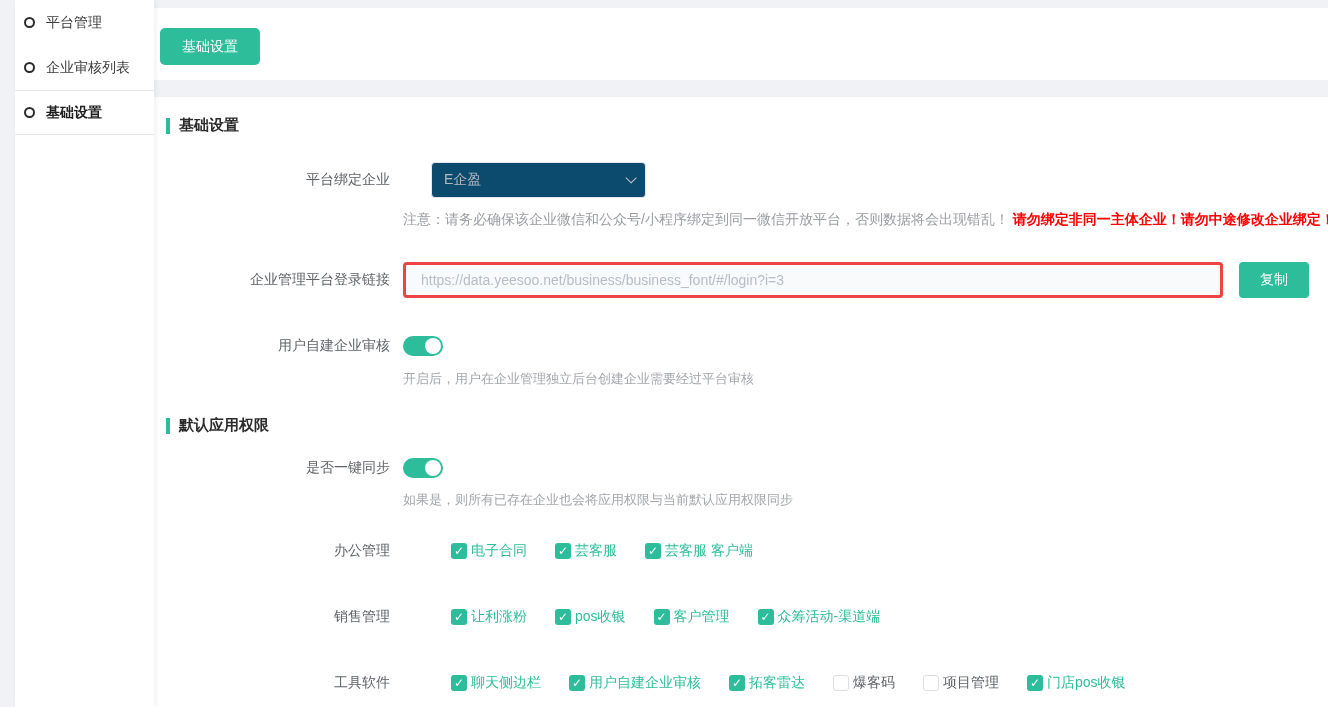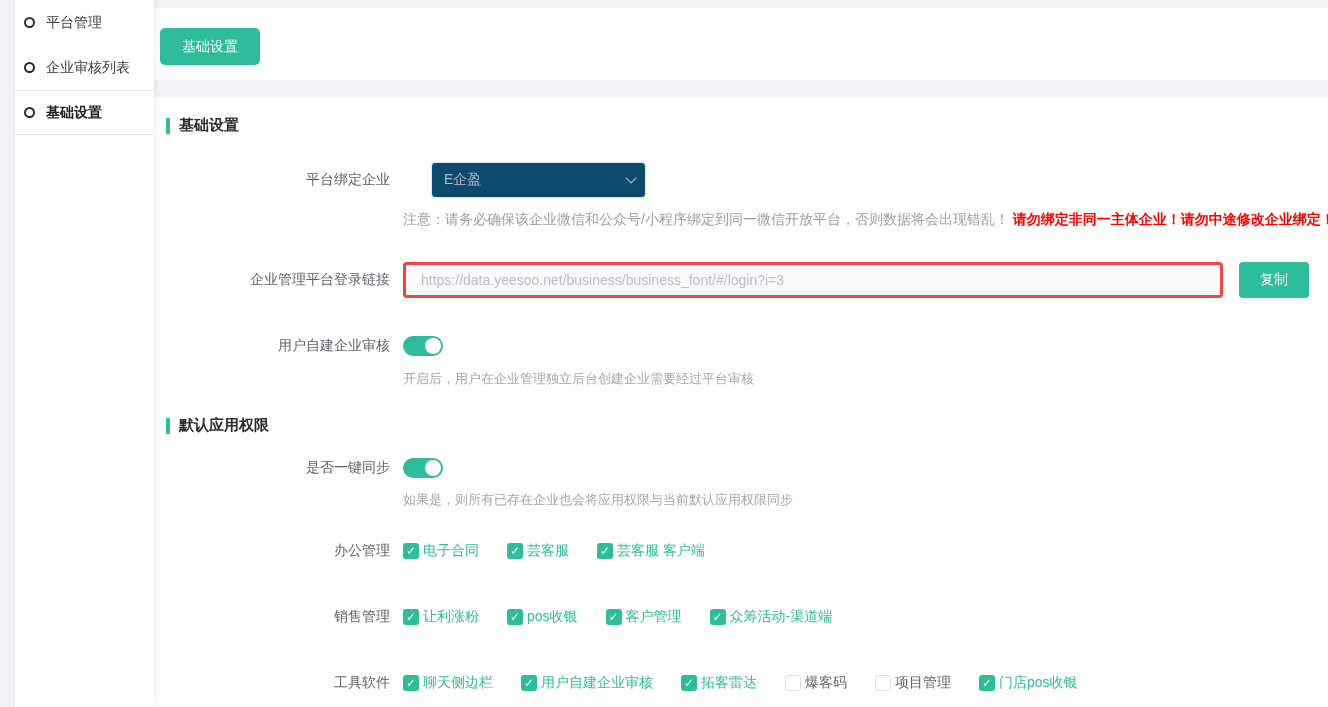--- a/index.html
+++ b/index.html
@@ -104,21 +104,21 @@
   .cb-item.unchecked .cb-label { color: #5f6368; }
 
   
   .mt-select { margin-top: 28px; gap: 28px; }
   .mt-input  { margin-top: 33px; }
   .mt-tog1   { margin-top: 38px; }
   .mt-help1  { margin-top: 14px; }
   .mt-sec2   { margin-top: 29px; font-family: Liberation Serif, serif; }
   .mt-tog2   { margin-top: 24px; }
   .mt-help2  { margin-top: 13px; }
-  .group-row { margin-top: 48px; }
+  .group-row { margin-top: 48px; gap: 48px; }
   .group-row.first { margin-top: 33px; }
 </style>
 </head>
 <body>
 
 <div class="sidebar">
   <div class="side-item">
     <span class="circle-icon"></span>
     <span>平台管理</span>
   </div>

